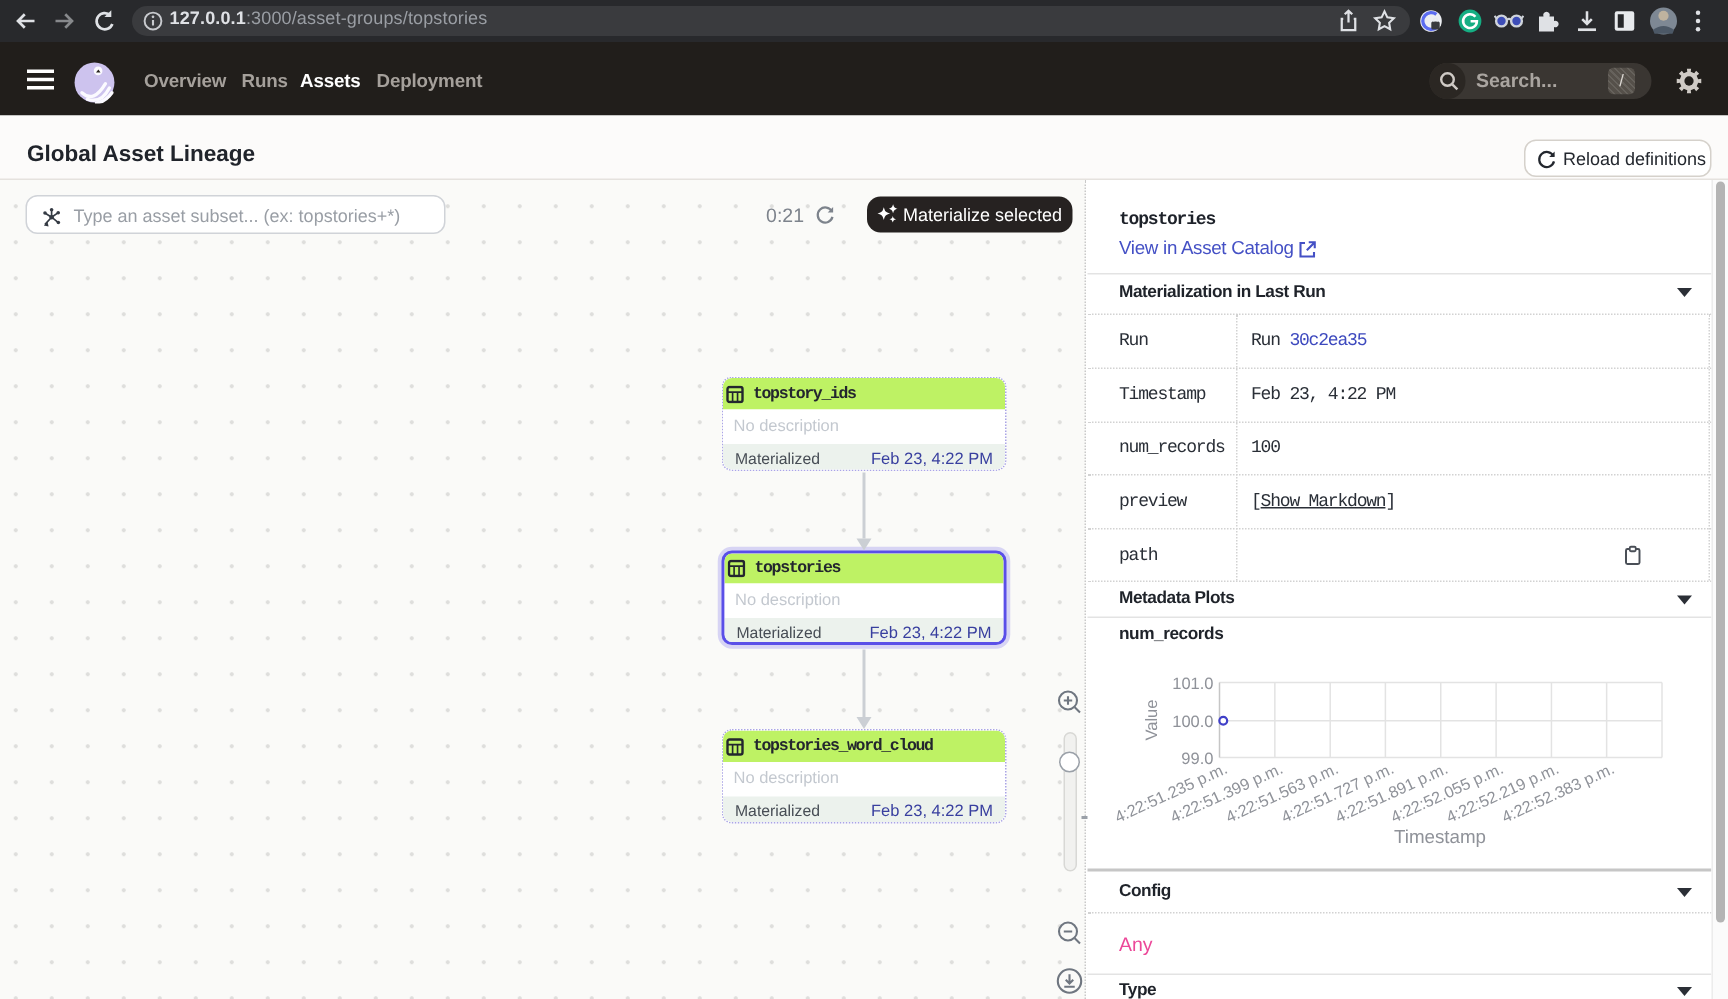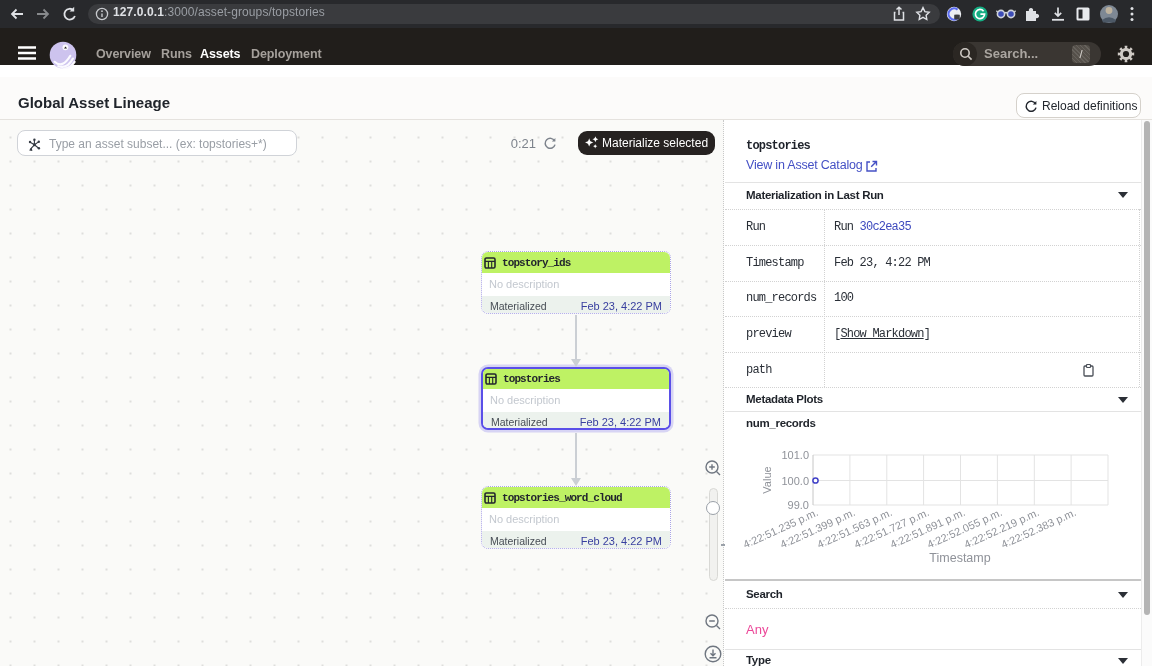--- a/index.html
+++ b/index.html
@@ -7,21 +7,21 @@
   #app { position:relative; width:1152px; height:666px; overflow:hidden; background:#fff; }
   .abs { position:absolute; }
 
   
   #chrome { position:absolute; left:0; top:0; width:1152px; height:28px; background:#28292c;padding-left:46px; }
   #urlpill { position:absolute; left:88px; top:4px; width:852px; height:20px; border-radius:10px; background:#3a3b3e; }
   #urltext { position:absolute; left:113px; top:4.5px; font-size:12px; font-weight:700; color:#dfe1e5; letter-spacing:.1px; }
   #urltext span { color:#9a9ea4; font-weight:400; }
 
   
-  #nav { position:absolute; left:0; top:28px; width:1152px; height:37px; background:#211e1b; }
+  #nav { position:absolute; left:0; top:28px; width:1152px; height:49px; background:#211e1b; }
   .navlink { position:absolute; top:0; height:49px; line-height:53px; font-size:12.5px; font-weight:700; letter-spacing:-0.1px; color:#a5a09b; }
   #searchpill { position:absolute; left:953px; top:14px; width:148px; height:24px; border-radius:12px; background:#3a3632; }
   #searchpill .stext { position:absolute; left:31px; top:4px; font-size:13px; font-weight:700; color:#aaa5a0; }
   #slash { position:absolute; left:119px; top:3px; width:18px; height:18px; border-radius:4px; background:#55504a; color:#ddd9d4; font-size:11px; text-align:center; line-height:18px;
     background-image:repeating-linear-gradient(45deg, rgba(255,255,255,.10) 0 1px, transparent 1px 3px); }
 
   
   #phead { position:absolute; left:0; top:77px; width:1152px; height:43px; background:#fcfbfa; border-bottom:1px solid #e5e2de; }
   #ptitle { position:absolute; left:18px; top:17px; font-size:15px; font-weight:700; color:#20242b; }
   #reloadbtn { position:absolute; left:1016px; top:16px; width:125px; height:25px; background:#fff; border:1px solid #d5d1cb; border-radius:8px; }
@@ -352,21 +352,21 @@
         <text transform="translate(205,72) rotate(-24.5)">4:22:51.727 p.m.</text>
         <text transform="translate(241,72) rotate(-24.5)">4:22:51.891 p.m.</text>
         <text transform="translate(278,72) rotate(-24.5)">4:22:52.055 p.m.</text>
         <text transform="translate(315,72) rotate(-24.5)">4:22:52.219 p.m.</text>
         <text transform="translate(352,72) rotate(-24.5)">4:22:52.383 p.m.</text>
       </g>
       <text x="235" y="119" font-family="Liberation Sans" font-size="12.5" fill="#8f9299" text-anchor="middle">Timestamp</text>
     </svg>
 
     <div class="hsolid" style="top:459px;border-top:2px solid #c6c6c6"></div>
-    <div class="sechead" style="top:468px">Search</div>
+    <div class="sechead" style="top:468px">Config</div>
     <div class="caret" style="top:472px"></div>
     <div class="hline" style="top:488px"></div>
     <div style="position:absolute;left:21px;top:502px;font-size:13px;color:#ec4899">Any</div>
     <div class="hsolid" style="top:529px"></div>
     <div class="sechead" style="top:534px">Type</div>
     <div class="caret" style="top:538px"></div>
   </div>
 
   <div id="sbtrack"></div>
   <div id="sbthumb"></div>

